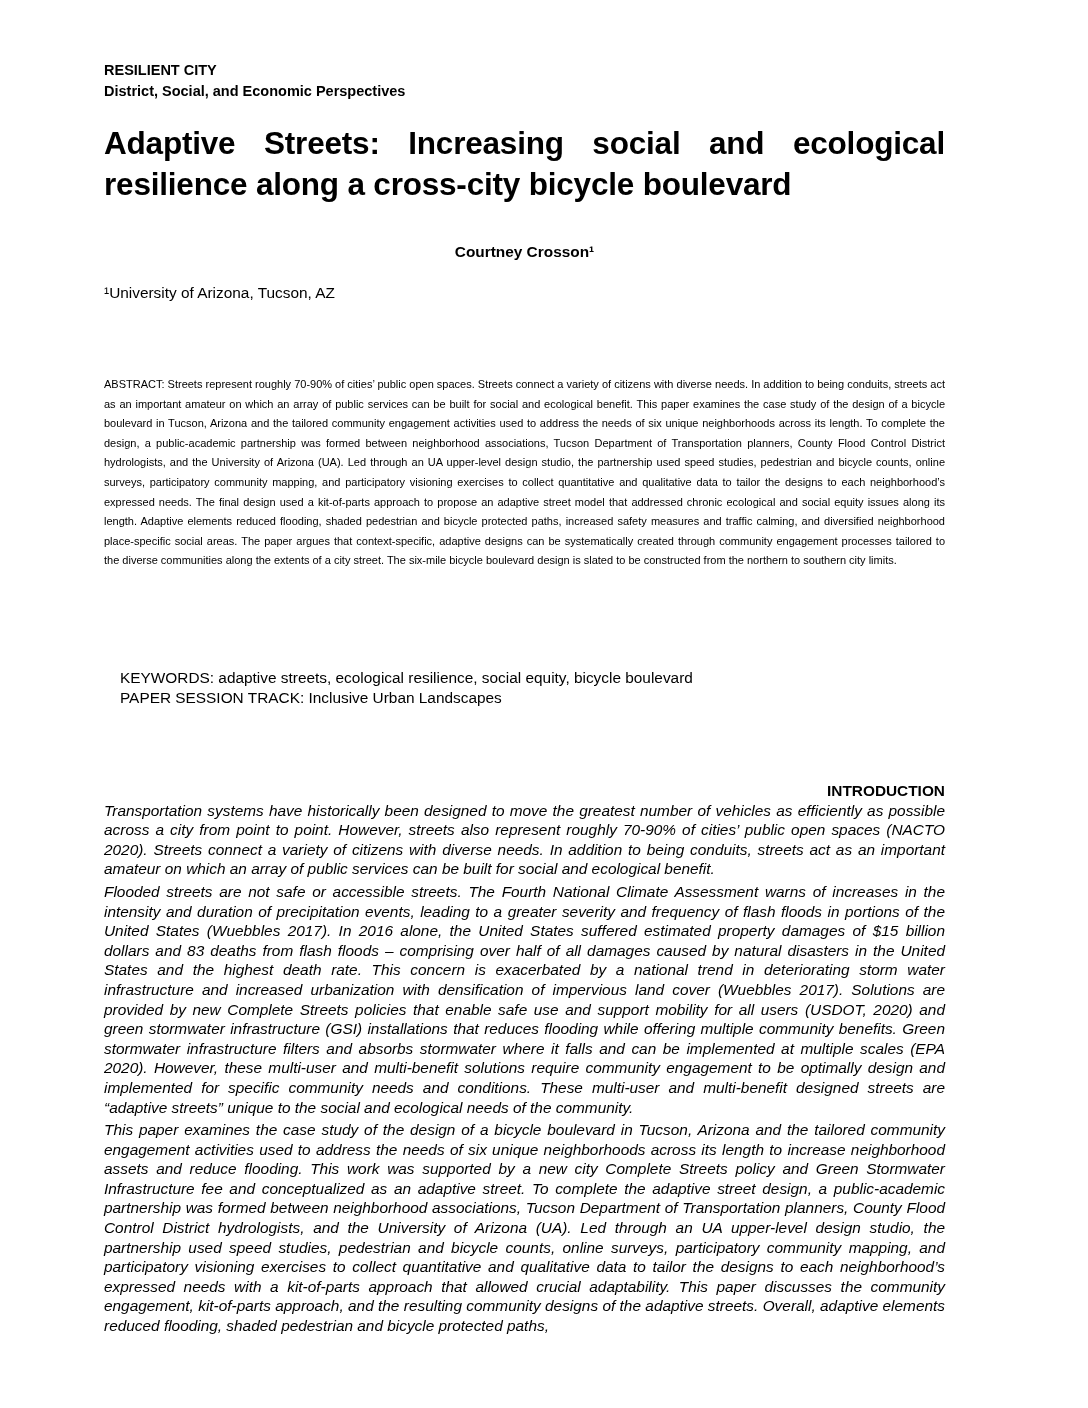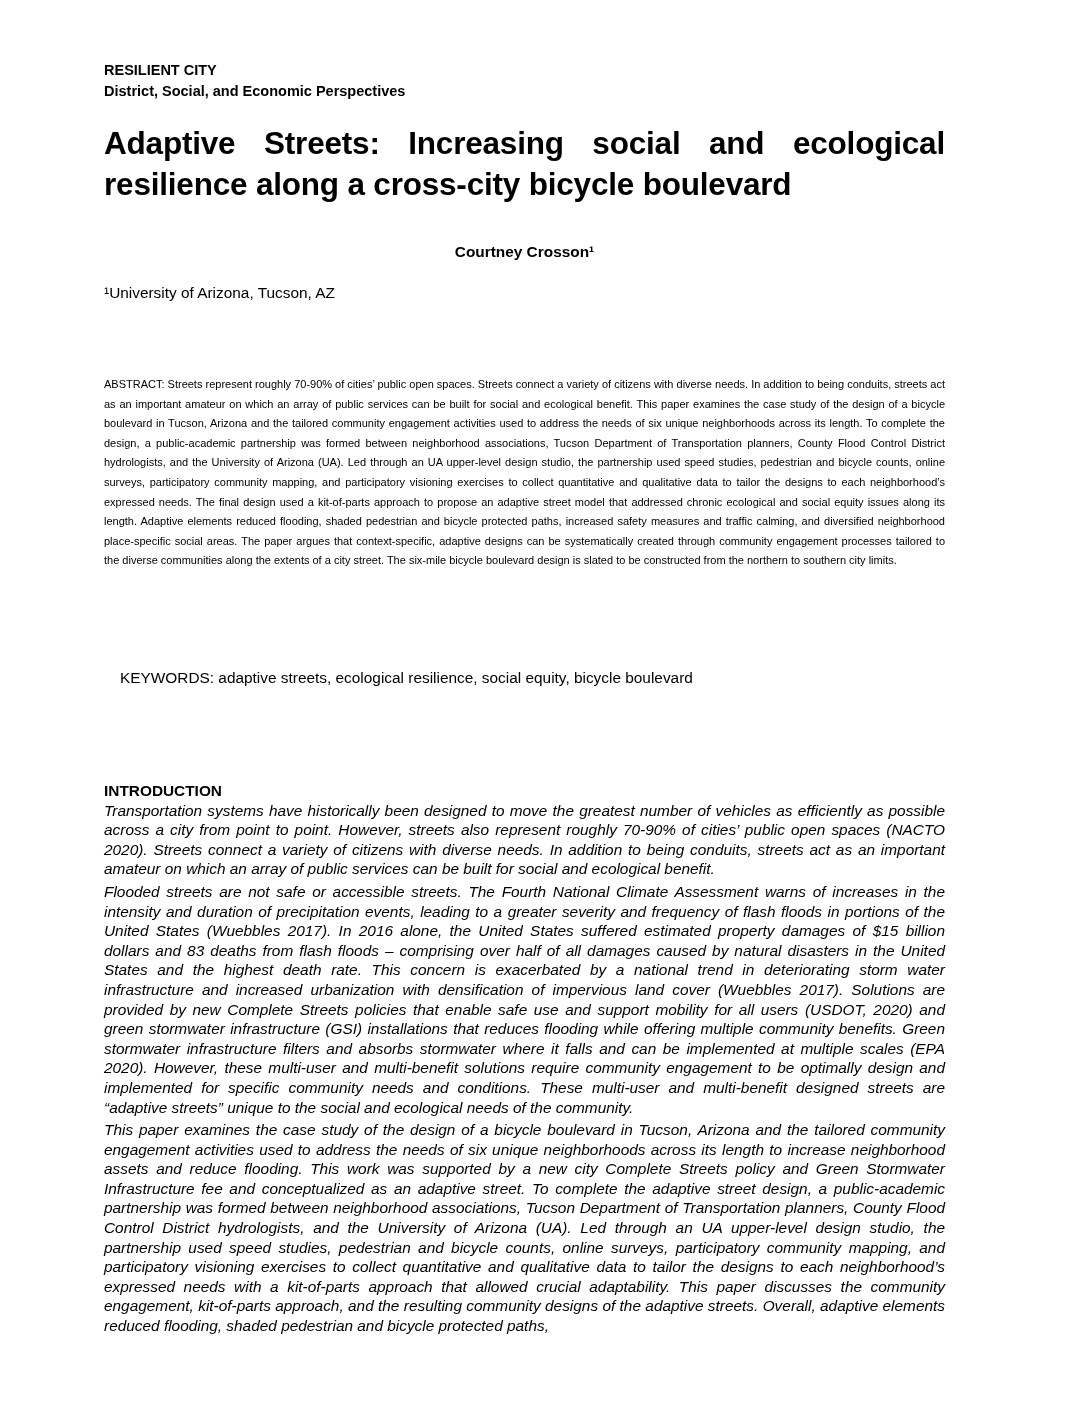--- a/index.html
+++ b/index.html
@@ -86,20 +86,21 @@
     top: 781px;
     width: 841px;
     font-size: 15.4px;
     line-height: 19.6px;
   }
   .section-heading {
     margin: 0;
     font-size: 15.4px;
     font-weight: 700;
     line-height: 19.6px;
+    text-align: right;
   }
   .intro p {
     margin: 0;
     text-align: justify;
     font-style: italic;
   }
   .intro p + p {
     margin-top: 3px;
   }
 </style>
@@ -119,20 +120,21 @@
   </h1>
 
   <div class="author">Courtney Crosson¹</div>
 
   <div class="affiliation">¹University of Arizona, Tucson, AZ</div>
 
   <p class="abstract">ABSTRACT: Streets represent roughly 70-90% of cities’ public open spaces. Streets connect a variety of citizens with diverse needs. In addition to being conduits, streets act as an important amateur on which an array of public services can be built for social and ecological benefit. This paper examines the case study of the design of a bicycle boulevard in Tucson, Arizona and the tailored community engagement activities used to address the needs of six unique neighborhoods across its length. To complete the design, a public-academic partnership was formed between neighborhood associations, Tucson Department of Transportation planners, County Flood Control District hydrologists, and the University of Arizona (UA). Led through an UA upper-level design studio, the partnership used speed studies, pedestrian and bicycle counts, online surveys, participatory community mapping, and participatory visioning exercises to collect quantitative and qualitative data to tailor the designs to each neighborhood’s expressed needs. The final design used a kit-of-parts approach to propose an adaptive street model that addressed chronic ecological and social equity issues along its length. Adaptive elements reduced flooding, shaded pedestrian and bicycle protected paths, increased safety measures and traffic calming, and diversified neighborhood place-specific social areas. The paper argues that context-specific, adaptive designs can be systematically created through community engagement processes tailored to the diverse communities along the extents of a city street. The six-mile bicycle boulevard design is slated to be constructed from the northern to southern city limits.</p>
 
   <div class="keywords">
     <div>KEYWORDS: adaptive streets, ecological resilience, social equity, bicycle boulevard</div>
+    <div>PAPER SESSION TRACK: Inclusive Urban Landscapes</div>
   </div>
 
   <section class="intro">
     <h2 class="section-heading">INTRODUCTION</h2>
     <p>Transportation systems have historically been designed to move the greatest number of vehicles as efficiently as possible across a city from point to point.  However, streets also represent roughly 70-90% of cities’ public open spaces (NACTO 2020).  Streets connect a variety of citizens with diverse needs.  In addition to being conduits, streets act as an important amateur on which an array of public services can be built for social and ecological benefit.</p>
     <p>Flooded streets are not safe or accessible streets.  The Fourth National Climate Assessment warns of increases in the intensity and duration of precipitation events, leading to a greater severity and frequency of flash floods in portions of the United States (Wuebbles 2017).  In 2016 alone, the United States suffered estimated property damages of $15 billion dollars and 83 deaths from flash floods – comprising over half of all damages caused by natural disasters in the United States and the highest death rate.  This concern is exacerbated by a national trend in deteriorating storm water infrastructure and increased urbanization with densification of impervious land cover (Wuebbles 2017).   Solutions are provided by new Complete Streets policies that enable safe use and support mobility for all users (USDOT, 2020) and green stormwater infrastructure (GSI) installations that reduces flooding while offering multiple community benefits. Green stormwater infrastructure filters and absorbs stormwater where it falls and can be implemented at multiple scales (EPA 2020). However, these multi-user and multi-benefit solutions require community engagement to be optimally design and implemented for specific community needs and conditions.  These multi-user and multi-benefit designed streets are “adaptive streets” unique to the social and ecological needs of the community.</p>
     <p>This paper examines the case study of the design of a bicycle boulevard in Tucson, Arizona and the tailored community engagement activities used to address the needs of six unique neighborhoods across its length to increase neighborhood assets and reduce flooding.  This work was supported by a new city Complete Streets policy and Green Stormwater Infrastructure fee and conceptualized as an adaptive street.  To complete the adaptive street  design, a public-academic partnership was formed between neighborhood associations, Tucson Department of Transportation planners, County Flood Control District hydrologists, and the University of Arizona (UA).  Led through an UA upper-level design studio, the partnership used speed studies, pedestrian and bicycle counts, online surveys, participatory community mapping, and participatory visioning exercises to collect quantitative and qualitative data to tailor the designs to each neighborhood’s expressed needs with a kit-of-parts approach that allowed crucial adaptability.  This paper discusses the community engagement, kit-of-parts approach, and the resulting community designs of the adaptive streets.  Overall, adaptive elements reduced flooding, shaded pedestrian and bicycle protected paths,</p>
   </section>
 
 </div>

